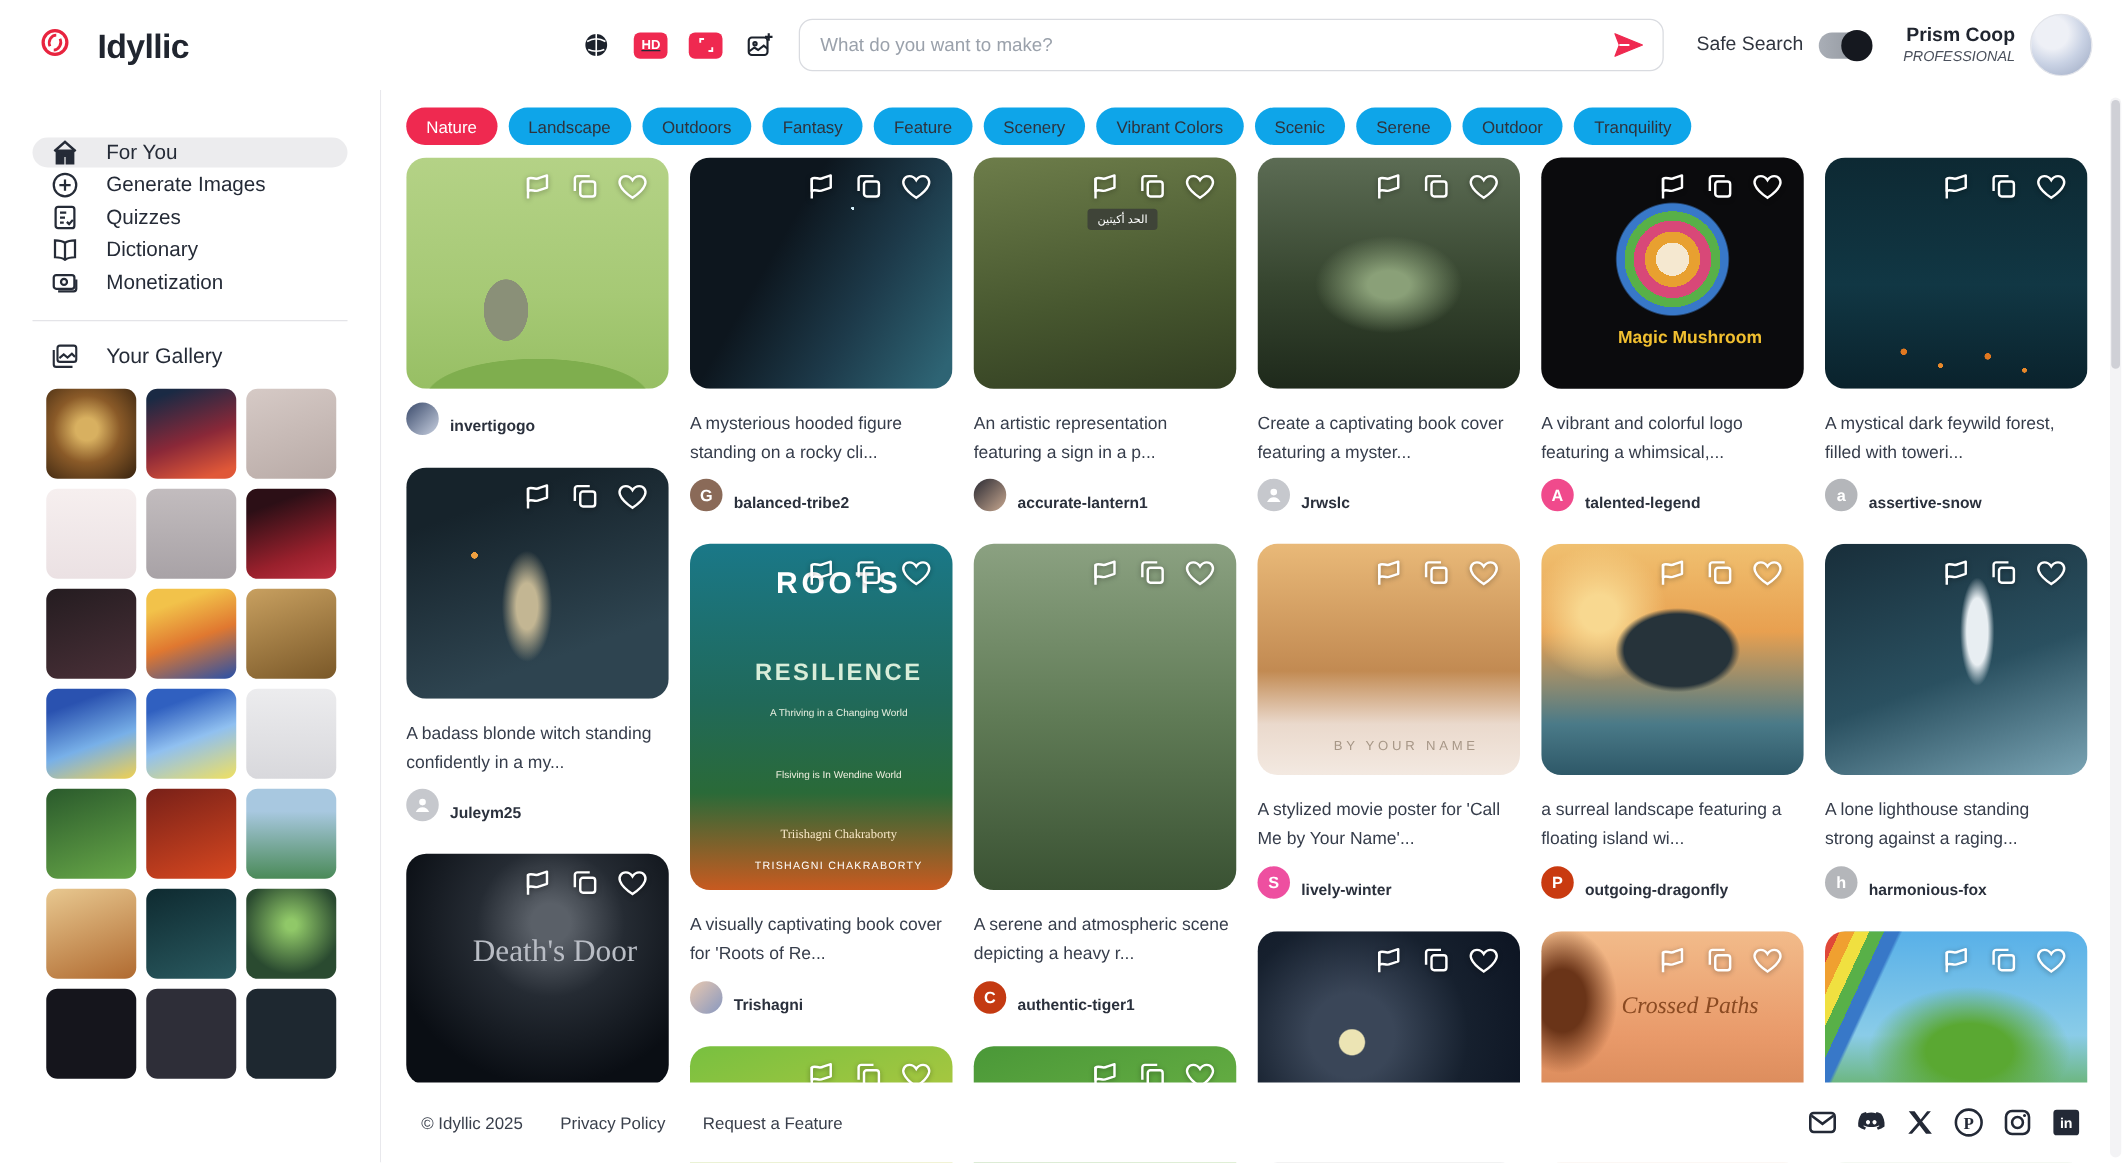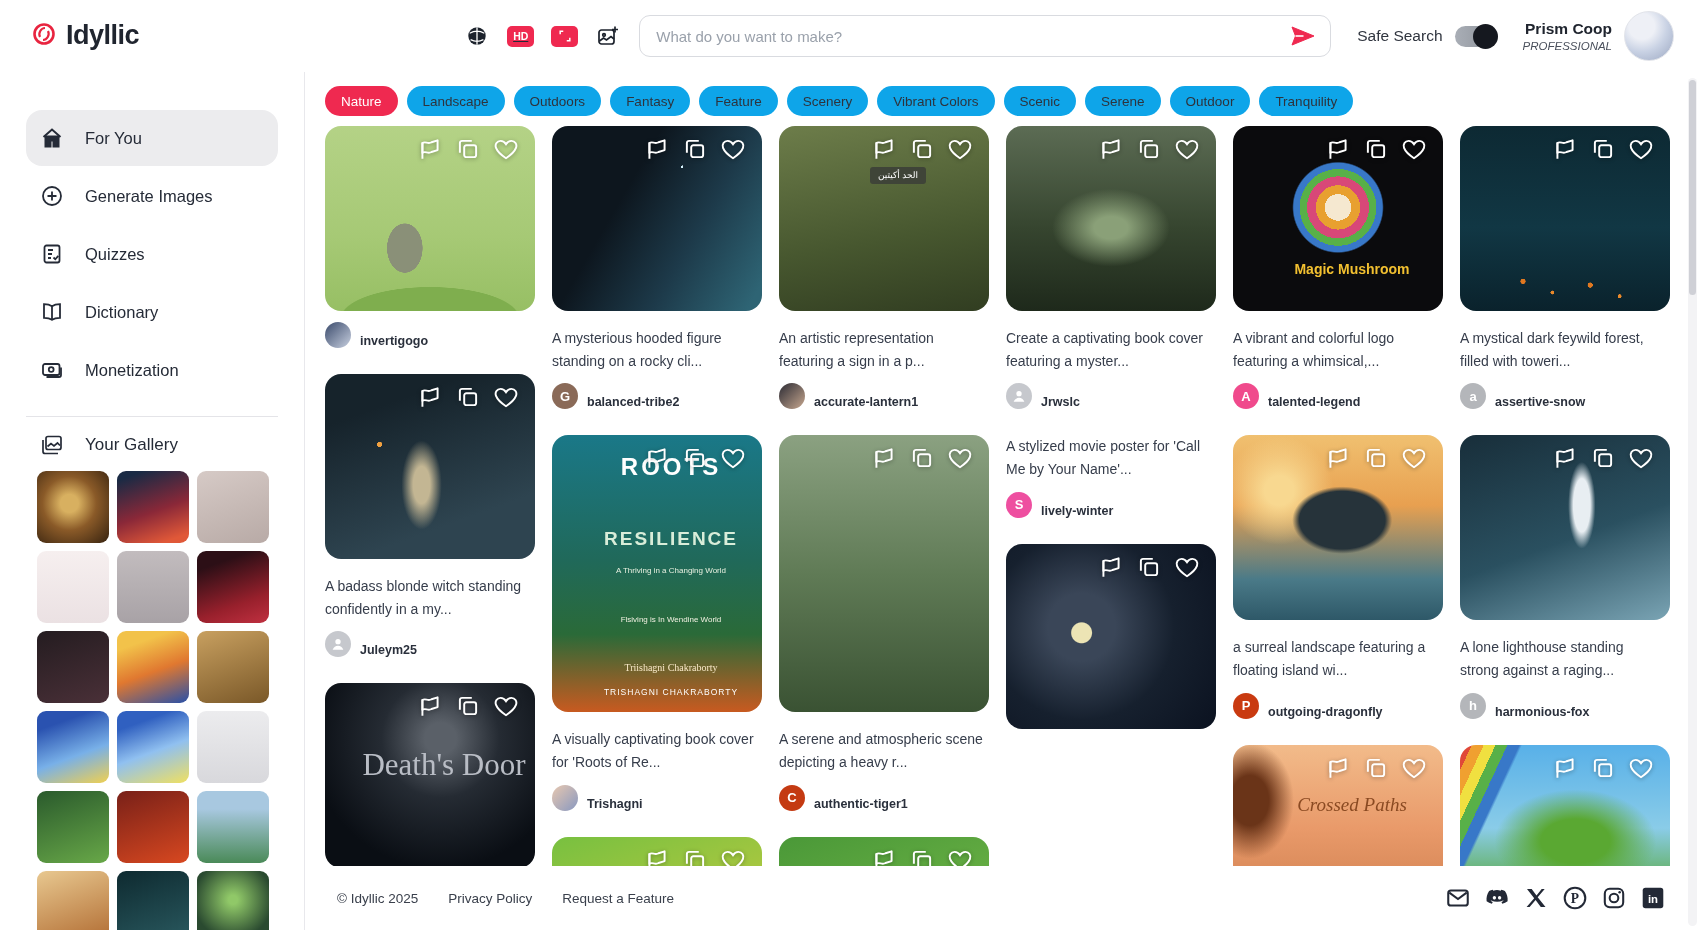--- a/index.html
+++ b/index.html
@@ -1,21 +1,21 @@
 <!DOCTYPE html>
 <html><head>
 <meta charset="utf-8">
 <style>
   * { margin:0; padding:0; box-sizing:border-box; }
   html,body { width:1700px; height:930px; overflow:hidden; background:#fff;
     font-family:"Liberation Sans", sans-serif; color:#252b37; }
 
   
   .topbar { height:72px; display:flex; align-items:center; padding:0 26px 0 30px; background:#fff; }
-  .logo { display:flex; align-items:flex-start; gap:8px; cursor:pointer; }
+  .logo { display:flex; align-items:flex-end; gap:20px; cursor:pointer; }
   .logo-text { font-size:27px; font-weight:700; letter-spacing:-0.5px; color:#20252f; }
   .spacer { flex:1; }
   .quick-icons { display:flex; align-items:center; gap:17px; margin-right:18px;text-decoration:underline; }
   .qicon { width:26px; height:22px; display:flex; align-items:center; justify-content:center; cursor:pointer; }
   .badge { width:27px; height:21px; border-radius:5px; background:#ef2950; color:#fff;
     font-size:10.5px; font-weight:700; display:flex; align-items:center; justify-content:center; }
   .search-wrap { width:692px; height:42px; border:1.5px solid #d9dbe0; border-radius:11px;
     display:flex; align-items:center; padding:0 12px 0 16px; background:#fff; }
   .search-wrap input { flex:1; border:none; outline:none; font-size:15px; color:#333;
     font-family:"Liberation Sans", sans-serif; }
@@ -28,21 +28,21 @@
   .user { display:flex; align-items:center; gap:12px; cursor:pointer; }
   .user-text { text-align:right; }
   .user-name { font-size:15.5px; font-weight:700; color:#20252f; }
   .user-tier { font-size:11.5px; font-style:italic; color:#4a505c; margin-top:2px; }
   .avatar-lg { width:50px; height:50px; border-radius:50%;
     background:radial-gradient(circle at 35% 30%, #eef0f6 0 28%, #c9d2e4 55%, #9aa6c0 100%); border:1px solid #e2e4ea; }
 
   
   .body-row { display:flex; height:858px; }
   .sidebar { width:305px; border-right:1.5px solid #e8e8ec; padding-top:38px; overflow:hidden; background:#fff; }
-  .nav-item { display:flex; align-items:center; gap:21px; height:56px; margin:0 26px 2px 26px;
+  .nav-item { display:flex; align-items:center; gap:21px; height:24px; margin:0 26px 2px 26px;
     padding-left:14px; border-radius:16px; cursor:pointer; }
   .nav-item.active { background:#ececee; }
   .nav-icon { width:24px; height:24px; display:flex; align-items:center; justify-content:center; }
   .nav-label { font-size:16.5px; color:#252b37; }
   .side-div { height:1px; background:#e4e4e8; margin:18px 26px 16px 26px; }
   .gal-head { display:flex; align-items:center; gap:21px; margin:0 26px 14px 40px; cursor:pointer; }
   .gal-title { font-size:17px; font-weight:500; color:#252b37; }
   .thumbs { display:grid; grid-template-columns:repeat(3,72px); gap:8px; margin-left:37px; }
   .thumb { width:72px; height:72px; border-radius:9px; cursor:pointer; background:#ddd; position:relative; overflow:hidden; }
 
@@ -293,21 +293,21 @@
                 <svg width="16" height="16" viewBox="0 0 24 24" fill="#fff">
                   <circle cx="12" cy="8.5" r="4"></circle>
                   <path d="M4 20.5c1.5-3.8 4.5-5.8 8-5.8s6.5 2 8 5.8z"></path>
                 </svg>
               </span>
            <span class="author-name">Juleym25</span>
          </div>
           </div>
           <div class="card">
          <div class="card-img std" style="background:radial-gradient(circle at 55% 30%, #5a6068 0 9%, #252b33 34%, #0a0e14 75%)">
-           <div class="ov serif" style="top:34%;font-size:31px;color:#b9bdc5;">Death's Door</div>
+           <div class="ov serif" style="top:34%;font-size:25px;color:#b9bdc5;">Death's Door</div>
            <div class="card-actions">
              <span><svg class="act" viewBox="0 0 24 24" fill="none" stroke="#fff" stroke-width="1.8" stroke-linejoin="round">
                     <path d="M5 21V6"></path>
                     <path d="M5 6.5c2.6-2 5.2 1.3 8.4-.7L19 4v9l-5.6 1.8c-3.2 2-5.8-1.3-8.4.7z"></path>
                   </svg></span>
              <span><svg class="act" viewBox="0 0 24 24" fill="none" stroke="#fff" stroke-width="1.8">
                     <rect x="8.5" y="8.5" width="11" height="11" rx="2"></rect>
                     <path d="M4.5 15.5v-9a2 2 0 0 1 2-2h9"></path>
                   </svg></span>
              <span><svg class="act" viewBox="0 0 24 24" fill="none" stroke="#fff" stroke-width="1.8">
@@ -477,20 +477,36 @@
            <span class="avatar-sm" style="background:#c6c8cd">
                 <svg width="16" height="16" viewBox="0 0 24 24" fill="#fff">
                   <circle cx="12" cy="8.5" r="4"></circle>
                   <path d="M4 20.5c1.5-3.8 4.5-5.8 8-5.8s6.5 2 8 5.8z"></path>
                 </svg>
               </span>
            <span class="author-name">Jrwslc</span>
          </div>
           </div>
           <div class="card">
+         <div class="card-img std" style="background:linear-gradient(180deg,#e9b978 0%,#c28a52 55%,#ead9cc 78%,#f3e9e1 100%)">
+           <div class="ov" style="top:84%;font-size:10.5px;color:#a79787;letter-spacing:3px;">BY YOUR NAME</div>
+           <div class="card-actions">
+             <span><svg class="act" viewBox="0 0 24 24" fill="none" stroke="#fff" stroke-width="1.8" stroke-linejoin="round">
+                    <path d="M5 21V6"></path>
+                    <path d="M5 6.5c2.6-2 5.2 1.3 8.4-.7L19 4v9l-5.6 1.8c-3.2 2-5.8-1.3-8.4.7z"></path>
+                  </svg></span>
+             <span><svg class="act" viewBox="0 0 24 24" fill="none" stroke="#fff" stroke-width="1.8">
+                    <rect x="8.5" y="8.5" width="11" height="11" rx="2"></rect>
+                    <path d="M4.5 15.5v-9a2 2 0 0 1 2-2h9"></path>
+                  </svg></span>
+             <span><svg class="act" viewBox="0 0 24 24" fill="none" stroke="#fff" stroke-width="1.8">
+                    <path d="M12 20.5S4.5 15.6 2.8 11C1.5 7.5 3.8 4.5 7 4.5c2 0 3.8 1.1 5 3 1.2-1.9 3-3 5-3 3.2 0 5.5 3 4.2 6.5-1.7 4.6-9.2 9.5-9.2 9.5z"></path>
+                  </svg></span>
+           </div>
+         </div>
        <div class="card-title">A stylized movie poster for 'Call Me by Your Name'...</div>
             <div class="card-author">
            <span class="avatar-sm" style="background:#ee4fa0">S</span>
            <span class="author-name">lively-winter</span>
          </div>
           </div>
           <div class="card">
          <div class="card-img std" style="background:radial-gradient(circle 11px at 36% 48%, #ece4b4 90%, transparent 100%), radial-gradient(circle at 36% 45%, #3a4658 0 20%, #16202e 55%, #0b1220 100%)">
 
            <div class="card-actions">

